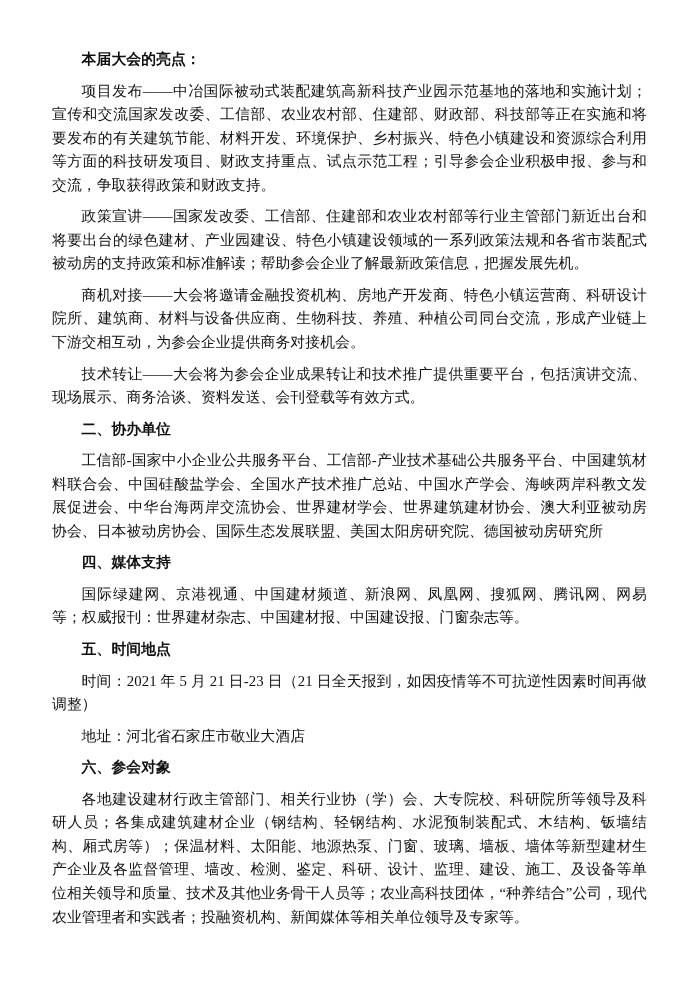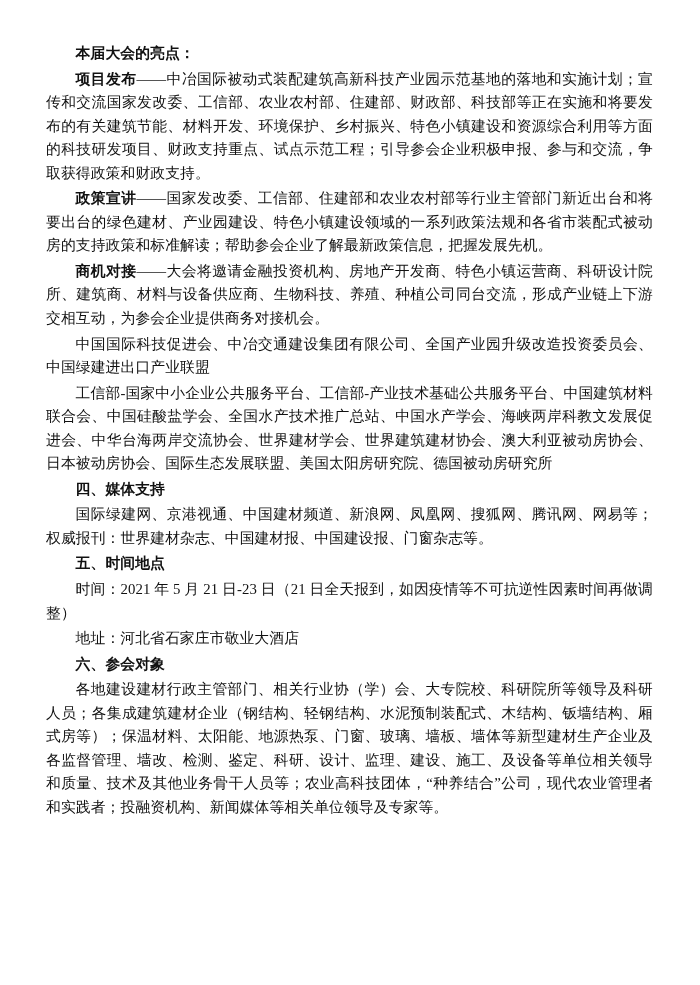--- a/index.html
+++ b/index.html
@@ -15,53 +15,54 @@
     color: #111111;
   }
   .page {
     box-sizing: border-box;
     width: 700px;
     height: 985px;
     padding: 40px 45px 0 44px;
     background: #ffffff;
   }
   p.para {
-    margin: 2px;
+    margin: 8px;
     font-size: 14.8px;
     line-height: 23.55px;
     text-align: justify;
     text-justify: inter-ideograph;
     text-indent: 2em;
     letter-spacing: 0.1px;
     word-break: break-all;
   }
   .bold {
     font-weight: bold;
   }
   b.lead {
-    font-weight: bold;
+    font-weight: normal;
   }
 </style>
 </head>
 <body>
 
 <div class="page">
 
   <p class="para bold">本届大会的亮点：</p>
 
   <p class="para"><b class="lead">项目发布</b><span>——中冶国际被动式装配建筑高新科技产业园示范基地的落地和实施计划；宣传和交流国家发改委、工信部、农业农村部、住建部、财政部、科技部等正在实施和将要发布的有关建筑节能、材料开发、环境保护、乡村振兴、特色小镇建设和资源综合利用等方面的科技研发项目、财政支持重点、试点示范工程；引导参会企业积极申报、参与和交流，争取获得政策和财政支持。</span></p>
 
 
   <p class="para"><b class="lead">政策宣讲</b><span>——国家发改委、工信部、住建部和农业农村部等行业主管部门新近出台和将要出台的绿色建材、产业园建设、特色小镇建设领域的一系列政策法规和各省市装配式被动房的支持政策和标准解读；帮助参会企业了解最新政策信息，把握发展先机。</span></p>
 
   <p class="para"><b class="lead">商机对接</b><span>——大会将邀请金融投资机构、房地产开发商、特色小镇运营商、科研设计院所、建筑商、材料与设备供应商、生物科技、养殖、种植公司同台交流，形成产业链上下游交相互动，为参会企业提供商务对接机会。</span></p>
 
+  <p class="para"><b class="lead">技术转让</b><span>——大会将为参会企业成果转让和技术推广提供重要平台，包括演讲交流、现场展示、商务洽谈、资料发送、会刊登载等有效方式。</span></p>
 
 
-  <p class="para">中国国际科技促进会、中冶交通建设集团有限公司、全国产业园升级改造投资委员会、中国绿建进出口产业联盟</p>
+  <p class="para bold">二、协办单位</p>
 
   <p class="para">工信部-国家中小企业公共服务平台、工信部-产业技术基础公共服务平台、中国建筑材料联合会、中国硅酸盐学会、全国水产技术推广总站、中国水产学会、海峡两岸科教文发展促进会、中华台海两岸交流协会、世界建材学会、世界建筑建材协会、澳大利亚被动房协会、日本被动房协会、国际生态发展联盟、美国太阳房研究院、德国被动房研究所</p>
 
   <p class="para bold">四、媒体支持</p>
   <p class="para">国际绿建网、京港视通、中国建材频道、新浪网、凤凰网、搜狐网、腾讯网、网易等；权威报刊：世界建材杂志、中国建材报、中国建设报、门窗杂志等。</p>
 
   <p class="para bold">五、时间地点</p>
   <p class="para">时间：2021 年 5 月 21 日-23 日（21 日全天报到，如因疫情等不可抗逆性因素时间再做调整）</p>
   <p class="para">地址：河北省石家庄市敬业大酒店</p>
 

